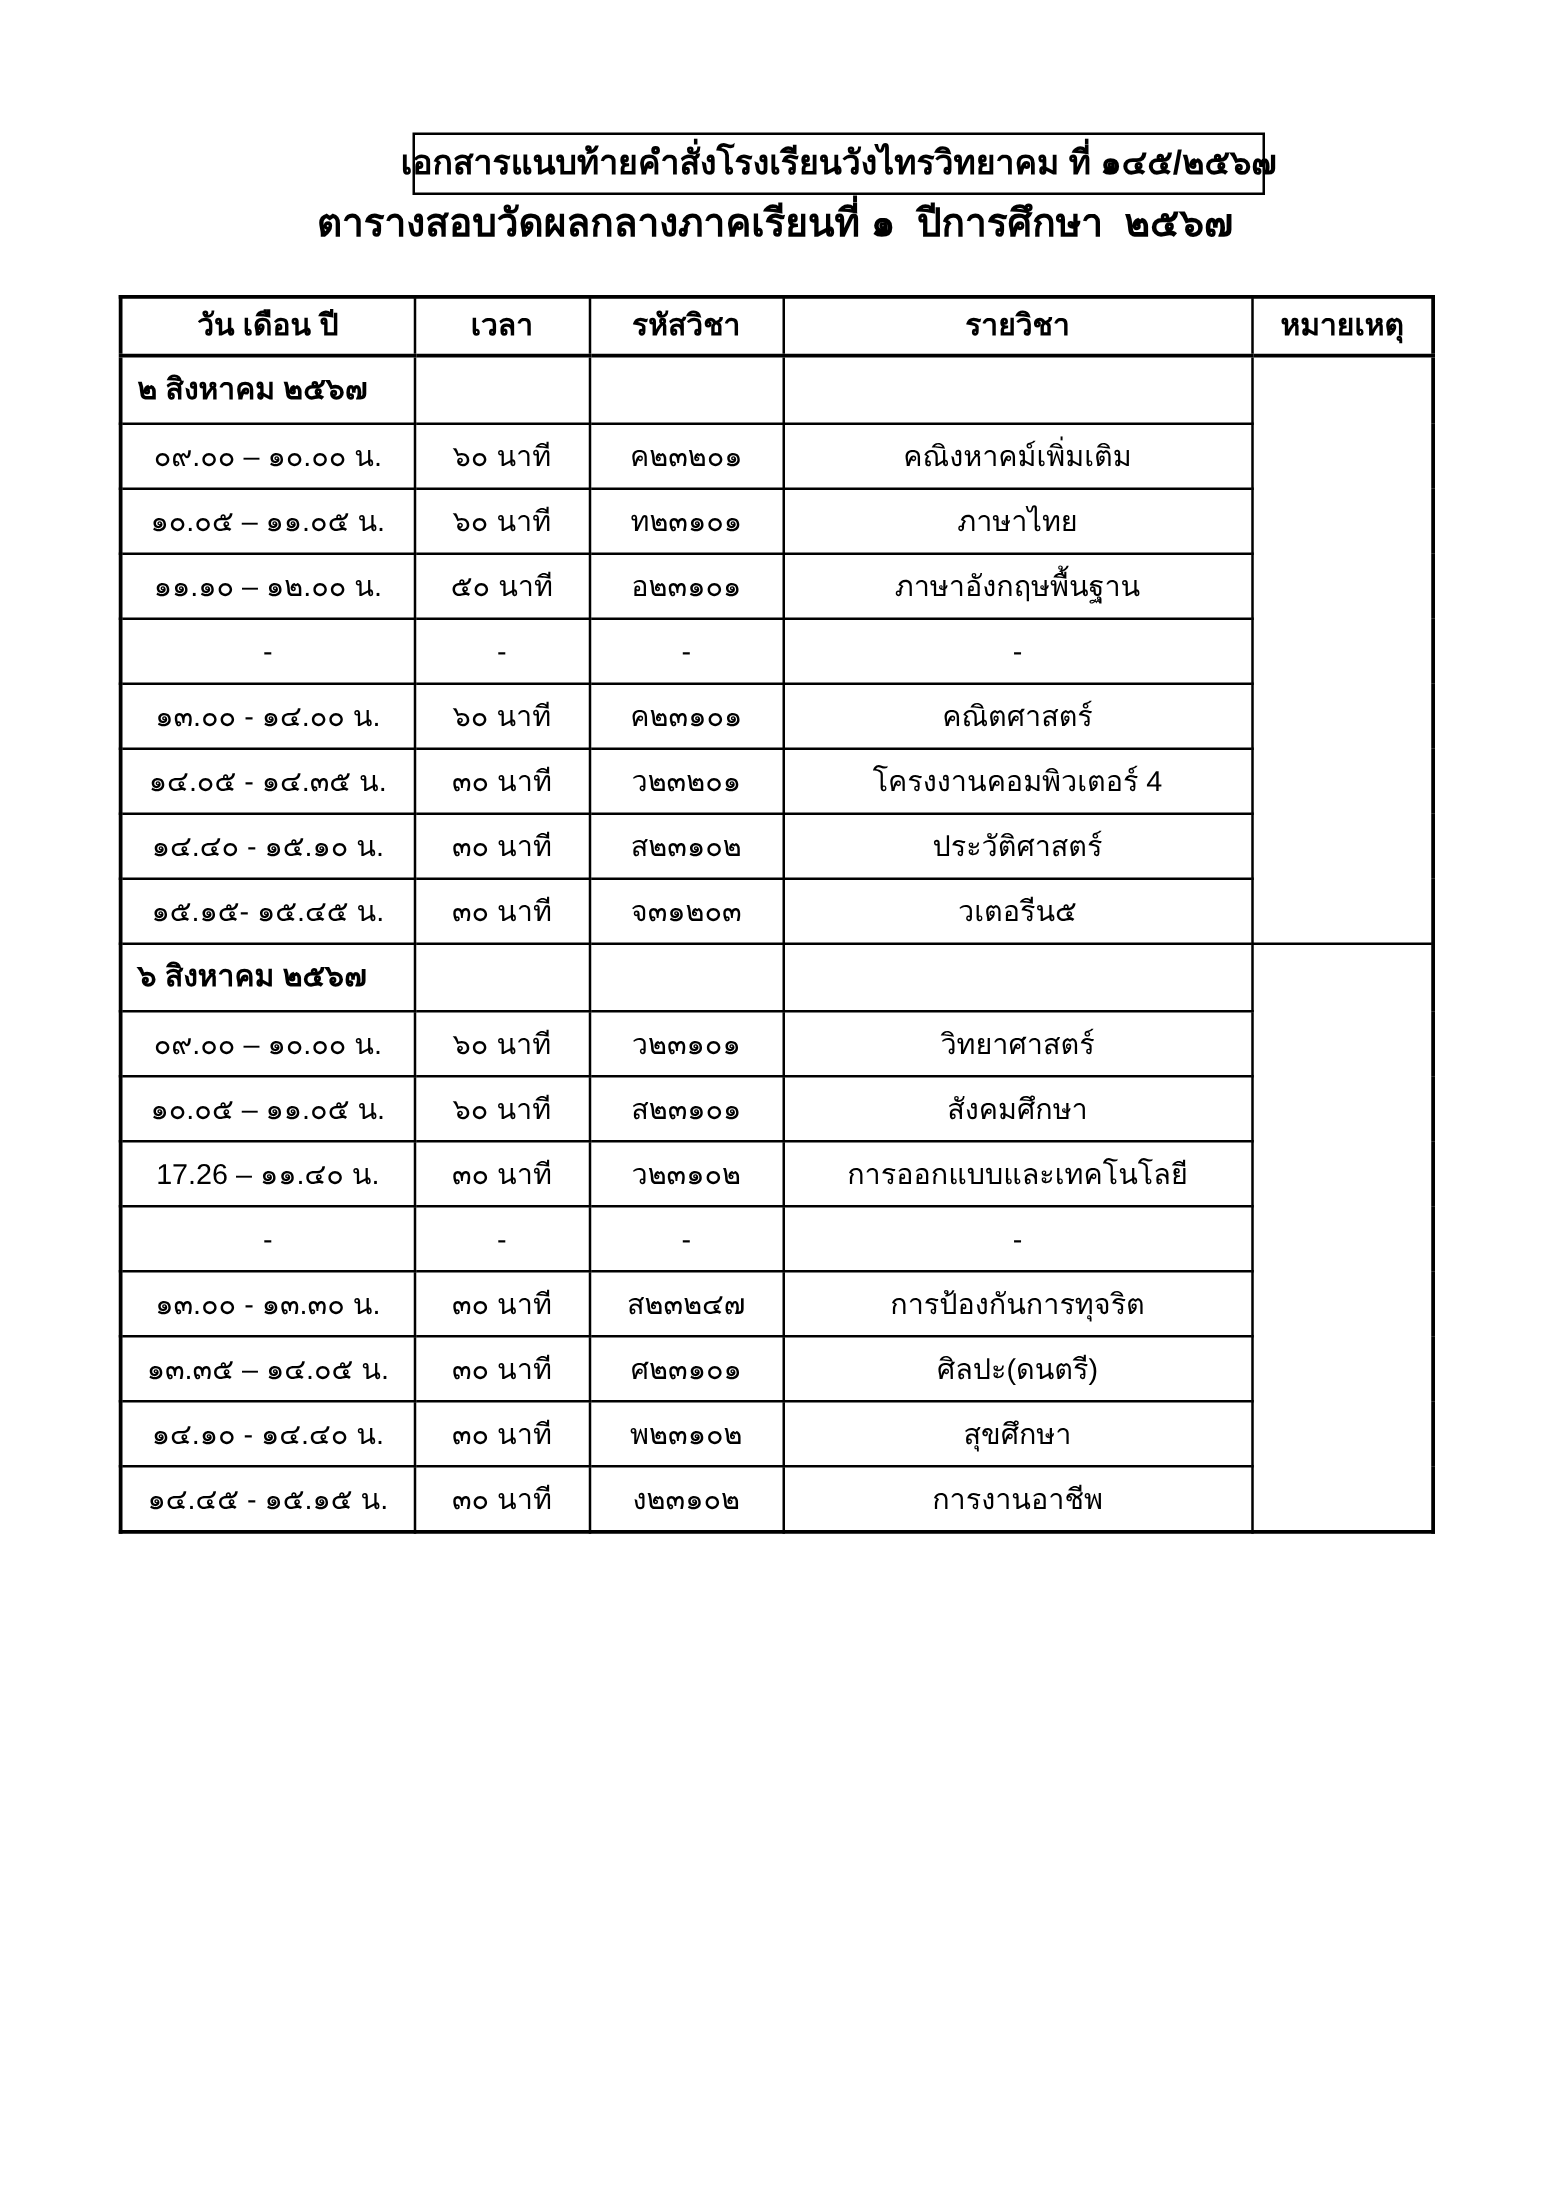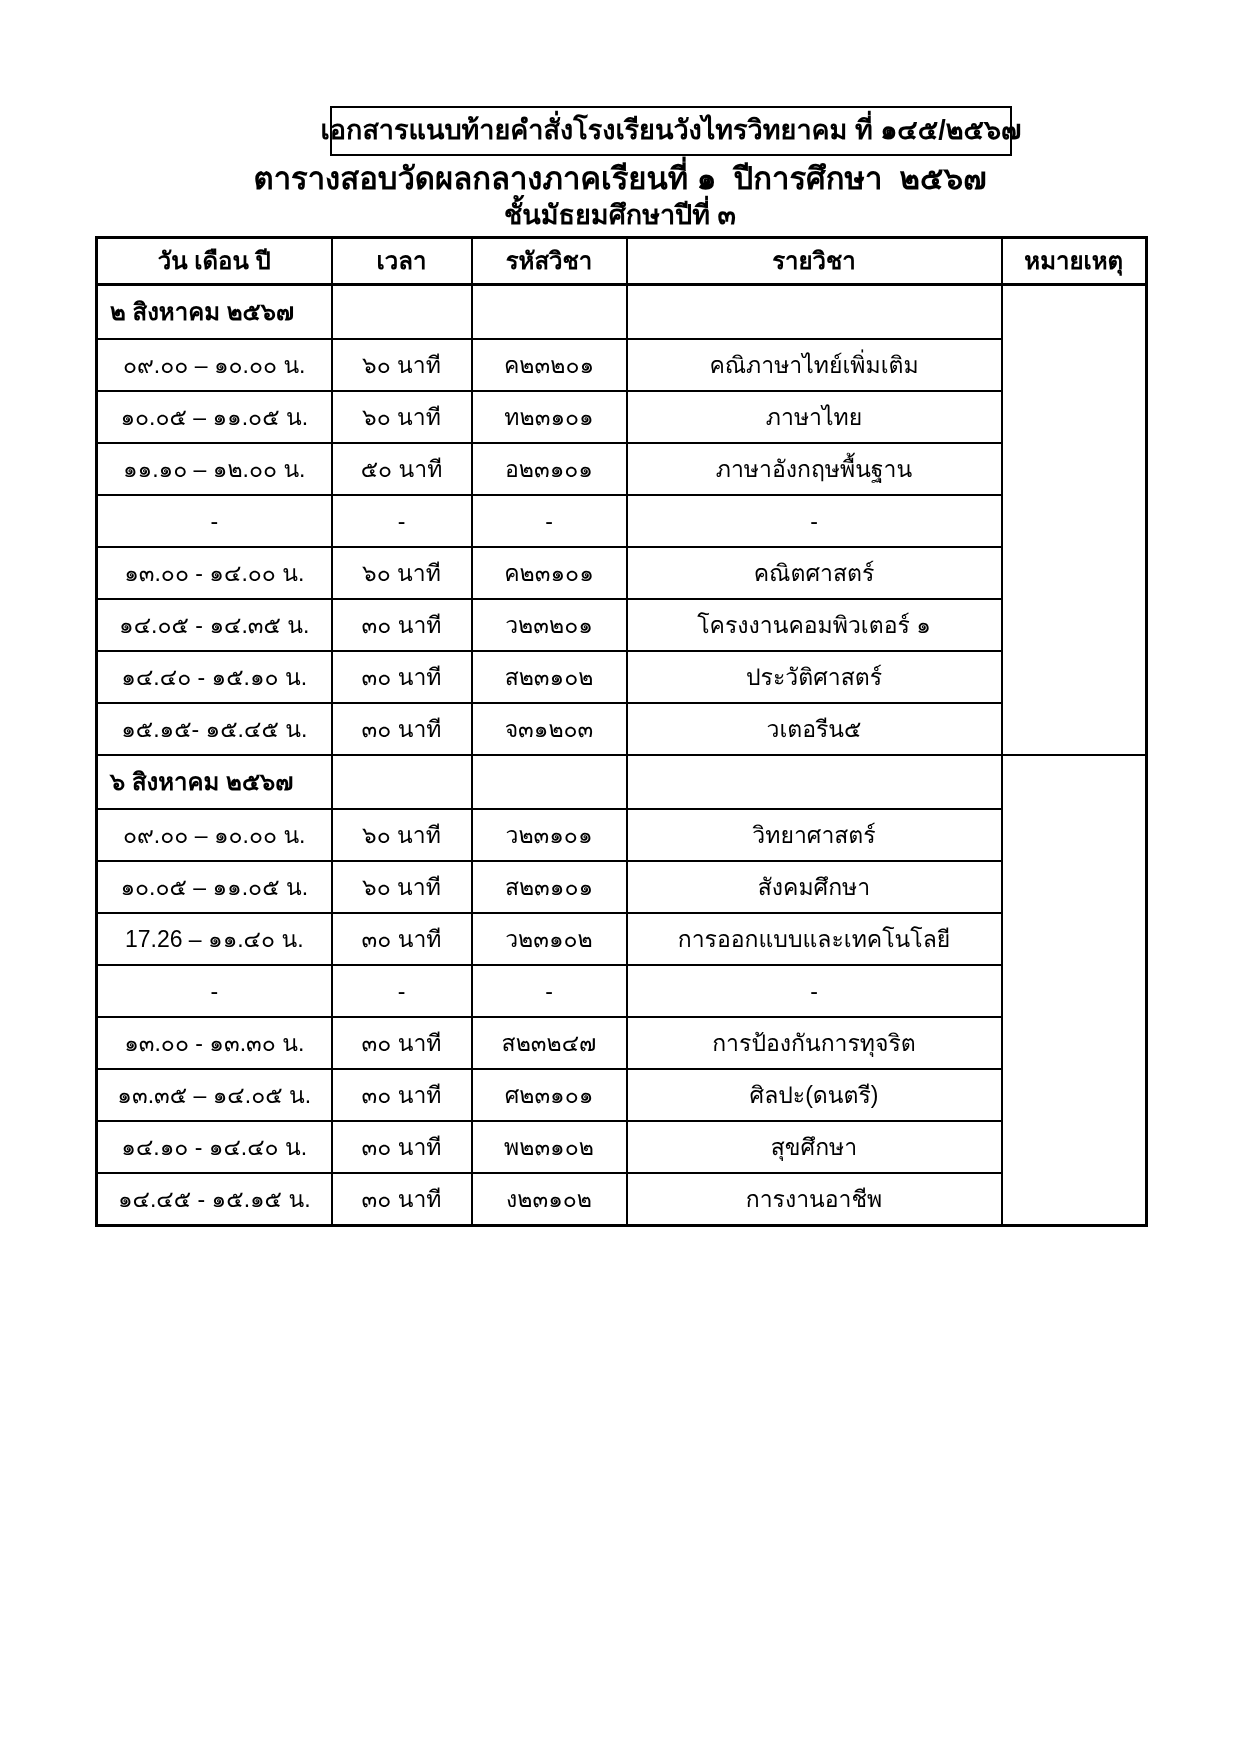--- a/index.html
+++ b/index.html
@@ -95,21 +95,20 @@
 <body>
 
 <div class="page">
 
   <div class="title-box">
     <span>เอกสารแนบท้ายคำสั่งโรงเรียนวังไทรวิทยาคม  ที่  ๑๔๕/๒๕๖๗</span>
   </div>
 
   <div class="subtitle">ตารางสอบวัดผลกลางภาคเรียนที่ ๑  ปีการศึกษา  ๒๕๖๗</div>
 
-  <div class="grade-line">ชั้นมัธยมศึกษาปีที่ ๓</div>
 
   <table class="exam-table">
     <colgroup>
       <col style="width:235px">
       <col style="width:140px">
       <col style="width:155px">
       <col style="width:375px">
       <col style="width:145px">
     </colgroup>
     <thead>
@@ -126,21 +125,21 @@
           <td class="section-date">๒ สิงหาคม ๒๕๖๗</td>
           <td></td>
           <td></td>
           <td></td>
           <td class="remark-cell" rowspan="9"></td>
         </tr>
         <tr>
           <td>๐๙.๐๐ – ๑๐.๐๐ น.</td>
           <td>๖๐ นาที</td>
           <td>ค๒๓๒๐๑</td>
-          <td>คณิภาษาไทย์เพิ่มเติม</td>
+          <td>คณิงหาคม์เพิ่มเติม</td>
         </tr>
         <tr>
           <td>๑๐.๐๕ – ๑๑.๐๕ น.</td>
           <td>๖๐ นาที</td>
           <td>ท๒๓๑๐๑</td>
           <td>ภาษาไทย</td>
         </tr>
         <tr>
           <td>๑๑.๑๐ – ๑๒.๐๐ น.</td>
           <td>๕๐ นาที</td>
@@ -156,21 +155,21 @@
         <tr>
           <td>๑๓.๐๐ - ๑๔.๐๐ น.</td>
           <td>๖๐ นาที</td>
           <td>ค๒๓๑๐๑</td>
           <td>คณิตศาสตร์</td>
         </tr>
         <tr>
           <td>๑๔.๐๕ - ๑๔.๓๕ น.</td>
           <td>๓๐ นาที</td>
           <td>ว๒๓๒๐๑</td>
-          <td>โครงงานคอมพิวเตอร์ ๑</td>
+          <td>โครงงานคอมพิวเตอร์ 4</td>
         </tr>
         <tr>
           <td>๑๔.๔๐ - ๑๕.๑๐ น.</td>
           <td>๓๐ นาที</td>
           <td>ส๒๓๑๐๒</td>
           <td>ประวัติศาสตร์</td>
         </tr>
         <tr>
           <td>๑๕.๑๕- ๑๕.๔๕ น.</td>
           <td>๓๐ นาที</td>

